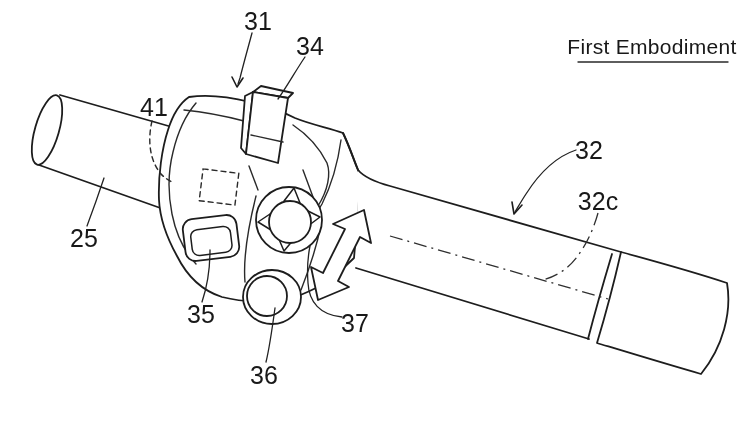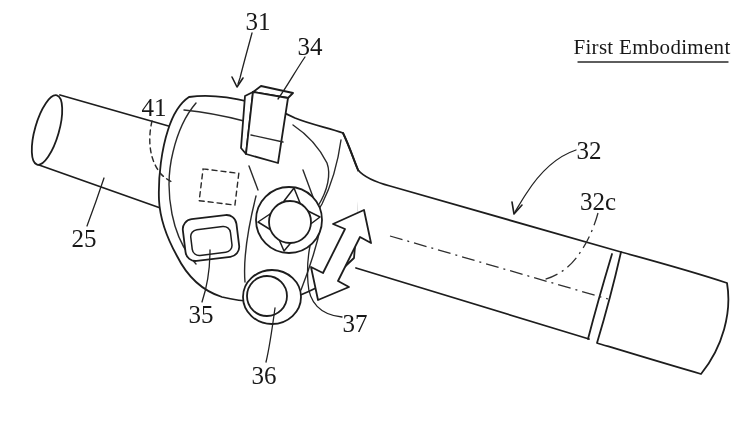--- a/index.html
+++ b/index.html
@@ -1,18 +1,18 @@
 <!DOCTYPE html>
 <html><head>
 <meta charset="utf-8">
 <style>
   html,body { margin:0; padding:0; background:#ffffff; }
   .canvas {
     position:relative; width:740px; height:444px; background:#ffffff;
-    font-family:Liberation Serif, serif; overflow:hidden;
+    font-family:Liberation Sans, sans-serif; overflow:hidden;
   }
   svg { display:block; }
   .ln  { fill:none; stroke:#1d1d1d; stroke-width:1.8; stroke-linecap:round; stroke-linejoin:round; }
   .ln2 { fill:none; stroke:#2a2a2a; stroke-width:1.4; stroke-linecap:round; stroke-linejoin:round; }
   .fw  { fill:#ffffff; stroke:#1d1d1d; stroke-width:1.8; stroke-linejoin:round; }
   .fw2 { fill:#ffffff; stroke:#1d1d1d; stroke-width:1.5; stroke-linejoin:round; }
   .fwn { fill:#ffffff; stroke:none; }
   .dash  { fill:none; stroke:#2a2a2a; stroke-width:1.4; stroke-dasharray:5 4; stroke-linecap:round; }
   .cdash { fill:none; stroke:#2f2f2f; stroke-width:1.3; stroke-dasharray:13 5 2 5; }
   .ldr { fill:none; stroke:#222222; stroke-width:1.3; stroke-linecap:round; }

